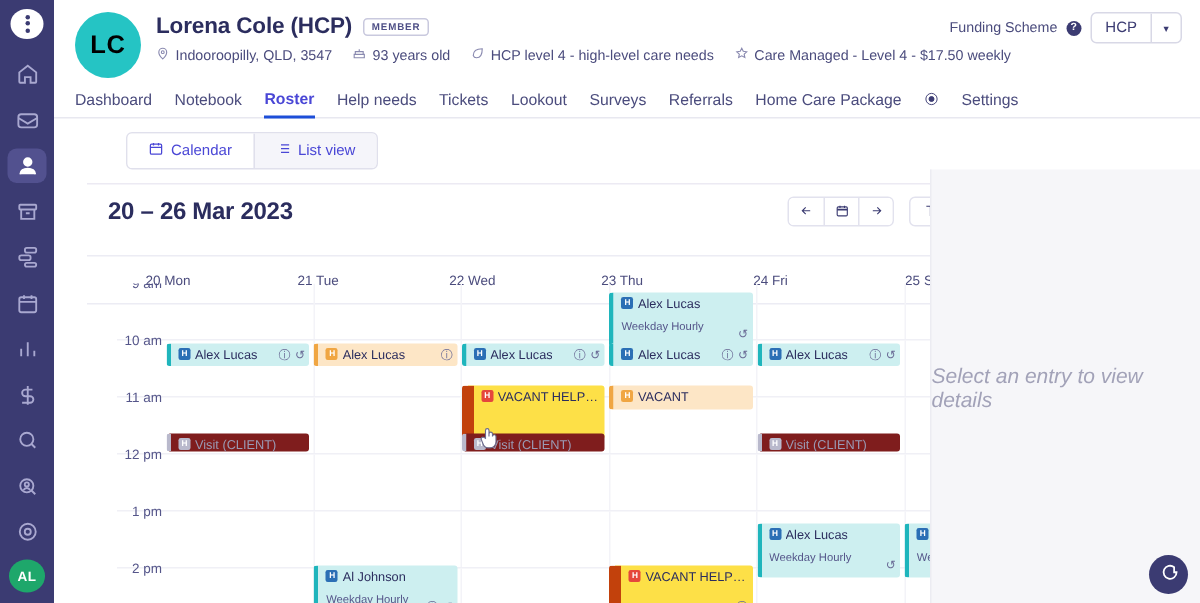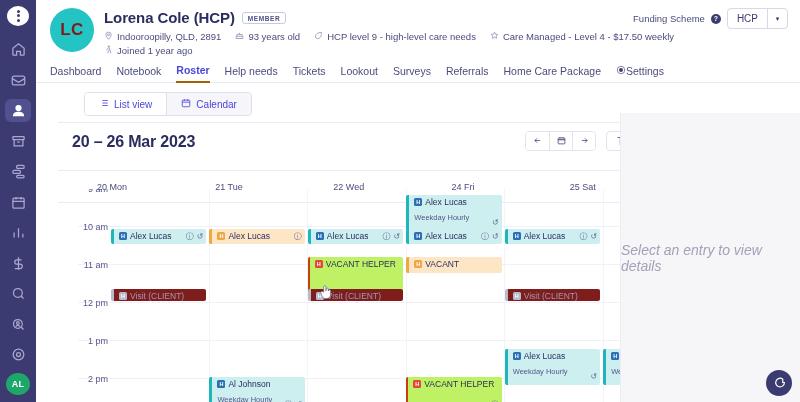--- a/index.html
+++ b/index.html
@@ -42,21 +42,21 @@
   }
 
   
   .main { flex: 1 1 auto; height: 402px; position: relative; background: #fff; overflow: hidden; }
 
   
   .hdr { padding: 8px 12px 0 14px; position: relative; }
   .hdr-top { display: flex; align-items: flex-start; gap: 10px; }
   .avatar-lg {
     width: 44px; height: 44px; border-radius: 50%; background: #25c4c4;
-    color: #7f1d1d; font-size: 17px; font-weight: 700; letter-spacing: .5px;
+    color: #000000; font-size: 17px; font-weight: 700; letter-spacing: .5px;
     display: flex; align-items: center; justify-content: center; flex: 0 0 44px;
   }
   .who { padding-top: 1px; }
   .who-name-row { display: flex; align-items: center; gap: 7px; }
   .who-name { font-size: 15px; font-weight: 700; color: #2b2d5e; letter-spacing: -.1px; }
   .badge-member {
     font-size: 6.5px; font-weight: 700; letter-spacing: .6px; color: #4e4f86;
     border: 1px solid #c9c9de; border-radius: 3px; padding: 2px 5px 1px; text-transform: uppercase;
   }
   .meta-row { display: flex; align-items: center; gap: 14px; margin-top: 5px; flex-wrap: nowrap; }
@@ -78,22 +78,22 @@
   .select-box { display: flex; border: 1px solid #d8d8e6; border-radius: 4px; overflow: hidden; height: 21px; background: #fff; }
   .select-val { padding: 0 9px; font-size: 10px; color: #3b3b72; display: flex; align-items: center; }
   .select-arrow {
     width: 20px; border-left: 1px solid #d8d8e6; display: flex; align-items: center; justify-content: center;
     font-size: 7px; color: #3b3b72; cursor: pointer;
   }
 
   
   .navtabs { display: flex; align-items: center; gap: 15px; padding: 0 14px; margin-top: 8px; }
   .navtab { font-size: 10.5px; color: #4b4c7d; padding-bottom: 5px; cursor: pointer; white-space: nowrap; }
-  .navtab.active { color: #4a47d6; font-weight: 700; border-bottom: 2px solid #a16207; }
-  .navtab.with-icon { display: flex; align-items: center; gap: 0; }
+  .navtab.active { color: #4a47d6; font-weight: 700; border-bottom: 2px solid #1d4ed8; }
+  .navtab.with-icon { display: flex; align-items: center; gap: 15px; }
   .navtab.with-icon svg { width: 10px; height: 10px; }
   .nav-sep { height: 1px; background: #e8e8f0; margin-top: -1px; }
 
   
   .viewrow { padding: 9px 0 0 48px; }
   .seg { display: inline-flex; border: 1px solid #e0e0ec; border-radius: 4px; overflow: hidden; background: #fff; }
   .seg-btn {
     display: flex; align-items: center; gap: 5px; padding: 5px 14px;
     font-size: 10px; color: #4a47d6; cursor: pointer; background: #fff;
   }
@@ -146,21 +146,21 @@
   .ev .ev-sub { font-size: 7.5px; color: #55568a; margin-top: 5px; white-space: nowrap; overflow: hidden; }
   .ev-chip {
     width: 8px; height: 8px; border-radius: 1.5px; flex: 0 0 8px;
     display: flex; align-items: center; justify-content: center;
     font-size: 5.5px; color: #fff; font-weight: 700;
   }
   .ev-icons { position: absolute; right: 3px; display: flex; gap: 3px; align-items: center; }
   .ico-i, .ico-r { font-size: 8px; color: #6a6b96; }
   .ev.teal   { background: #cdeff0; border-left: 3px solid #1fb5bc; }
   .ev.orange { background: #fde6c6; border-left: 3px solid #f0a643; }
-  .ev.pink   { background: #bef264; border-left: 2px solid #c2410c; }
+  .ev.pink   { background: #fde047; border-left: 8px solid #c2410c; }
   .ev.gray   { background: #7f1d1d; border-left: 3px solid #b9b9cc; color:#9a9ab4; }
   .ev.gray .ev-name { color:#9a9ab4; }
 
   
   .detail {
     position: absolute; right: 0; top: 113px; bottom: 0; width: 180px;
     background: #f6f6f9; border-left: 1px solid #ececf2;
     display: flex; align-items: center; justify-content: center;
   }
   .detail-msg { font-size: 14px; color: #a2a2b8; font-style: italic; }
@@ -287,48 +287,39 @@
           <div class="who-name-row">
             <div class="who-name">Lorena Cole (HCP)</div>
             <div class="badge-member">MEMBER</div>
           </div>
           <div class="meta-row">
             <div class="meta-item">
               <span><svg viewBox="0 0 24 24" fill="none" stroke-width="2">
                     <path d="M12 22s7-6.5 7-12a7 7 0 1 0-14 0c0 5.5 7 12 7 12z"></path>
                     <circle cx="12" cy="10" r="2.5"></circle>
                   </svg></span>
-              <span>Indooroopilly, QLD, 2891</span>
+              <span>Indooroopilly, QLD, 3547</span>
             </div>
             <div class="meta-item">
               <span><svg viewBox="0 0 24 24" fill="none" stroke-width="2">
                     <path d="M3 20h18v-6H3zM5 14V9h14v5M12 9V5"></path>
                   </svg></span>
               <span>93 years old</span>
             </div>
             <div class="meta-item">
               <span><svg viewBox="0 0 24 24" fill="none" stroke-width="2">
                     <path d="M20 4C9 4 4 9 4 16a6 6 0 0 0 6 4c8 0 10-9 10-16z"></path>
                   </svg></span>
-              <span>HCP level 9 - high-level care needs</span>
+              <span>HCP level 4 - high-level care needs</span>
             </div>
             <div class="meta-item">
               <span><svg viewBox="0 0 24 24" fill="none" stroke-width="2">
                     <path d="M12 3l2.7 5.6 6.1.8-4.5 4.2 1.2 6-5.5-3-5.5 3 1.2-6L3.2 9.4l6.1-.8z"></path>
                   </svg></span>
               <span>Care Managed - Level 4 - $17.50 weekly</span>
-            </div>
-          </div>
-          <div class="meta-row meta-row2">
-            <div class="meta-item">
-              <span><svg viewBox="0 0 24 24" fill="none" stroke-width="2">
-                    <circle cx="13" cy="4" r="2"></circle>
-                    <path d="M10 22l2-7 4-3-3-5-4 3-2 4M14 12l3 4 1 6"></path>
-                  </svg></span>
-              <span>Joined 1 year ago</span>
             </div>
           </div>
         </div>
       </div>
 
       <div class="funding">
         <span class="funding-label">Funding Scheme</span>
         <span class="help-dot">?</span>
         <span class="select-box">
           <span class="select-val">HCP</span>
@@ -354,30 +345,30 @@
             </svg></span>
         <span>Settings</span>
       </div>
     </div>
     <div class="nav-sep"></div>
 
     <div class="viewrow">
       <div class="seg">
         <div class="seg-btn">
           <span><svg viewBox="0 0 24 24" fill="none" stroke="#4a47d6" stroke-width="2">
-                <path d="M8 6h13M8 12h13M8 18h13M3 6h.01M3 12h.01M3 18h.01"></path>
-              </svg></span>
-          <span>List view</span>
-        </div>
-        <div class="seg-btn">
-          <span><svg viewBox="0 0 24 24" fill="none" stroke="#4a47d6" stroke-width="2">
                 <rect x="3" y="5" width="18" height="16" rx="2"></rect>
                 <path d="M3 10h18M8 3v4M16 3v4"></path>
               </svg></span>
           <span>Calendar</span>
+        </div>
+        <div class="seg-btn">
+          <span><svg viewBox="0 0 24 24" fill="none" stroke="#4a47d6" stroke-width="2">
+                <path d="M8 6h13M8 12h13M8 18h13M3 6h.01M3 12h.01M3 18h.01"></path>
+              </svg></span>
+          <span>List view</span>
         </div>
       </div>
     </div>
 
     <div class="calcard">
       <div class="calhead">
         <div class="range-title">20 – 26 Mar 2023</div>
         <div class="nav-group">
           <div class="nav-btns">
             <div class="nav-btn">
@@ -401,20 +392,21 @@
           <div class="today-btn">Today</div>
         </div>
       </div>
 
       <div class="gridwrap">
         <div class="daysrow">
           <div class="gutter"></div>
           <div class="daycol-h">20 Mon</div>
           <div class="daycol-h">21 Tue</div>
           <div class="daycol-h">22 Wed</div>
+          <div class="daycol-h">23 Thu</div>
           <div class="daycol-h">24 Fri</div>
           <div class="daycol-h">25 Sat</div>
           <div class="daycol-h">26 Sun</div>
         </div>
 
         <div class="gridbody">
           <div id="hour-rows">
               <div class="hourrow">
                 <div class="hourlabel">9 am</div>
                 <div class="hourcols">

